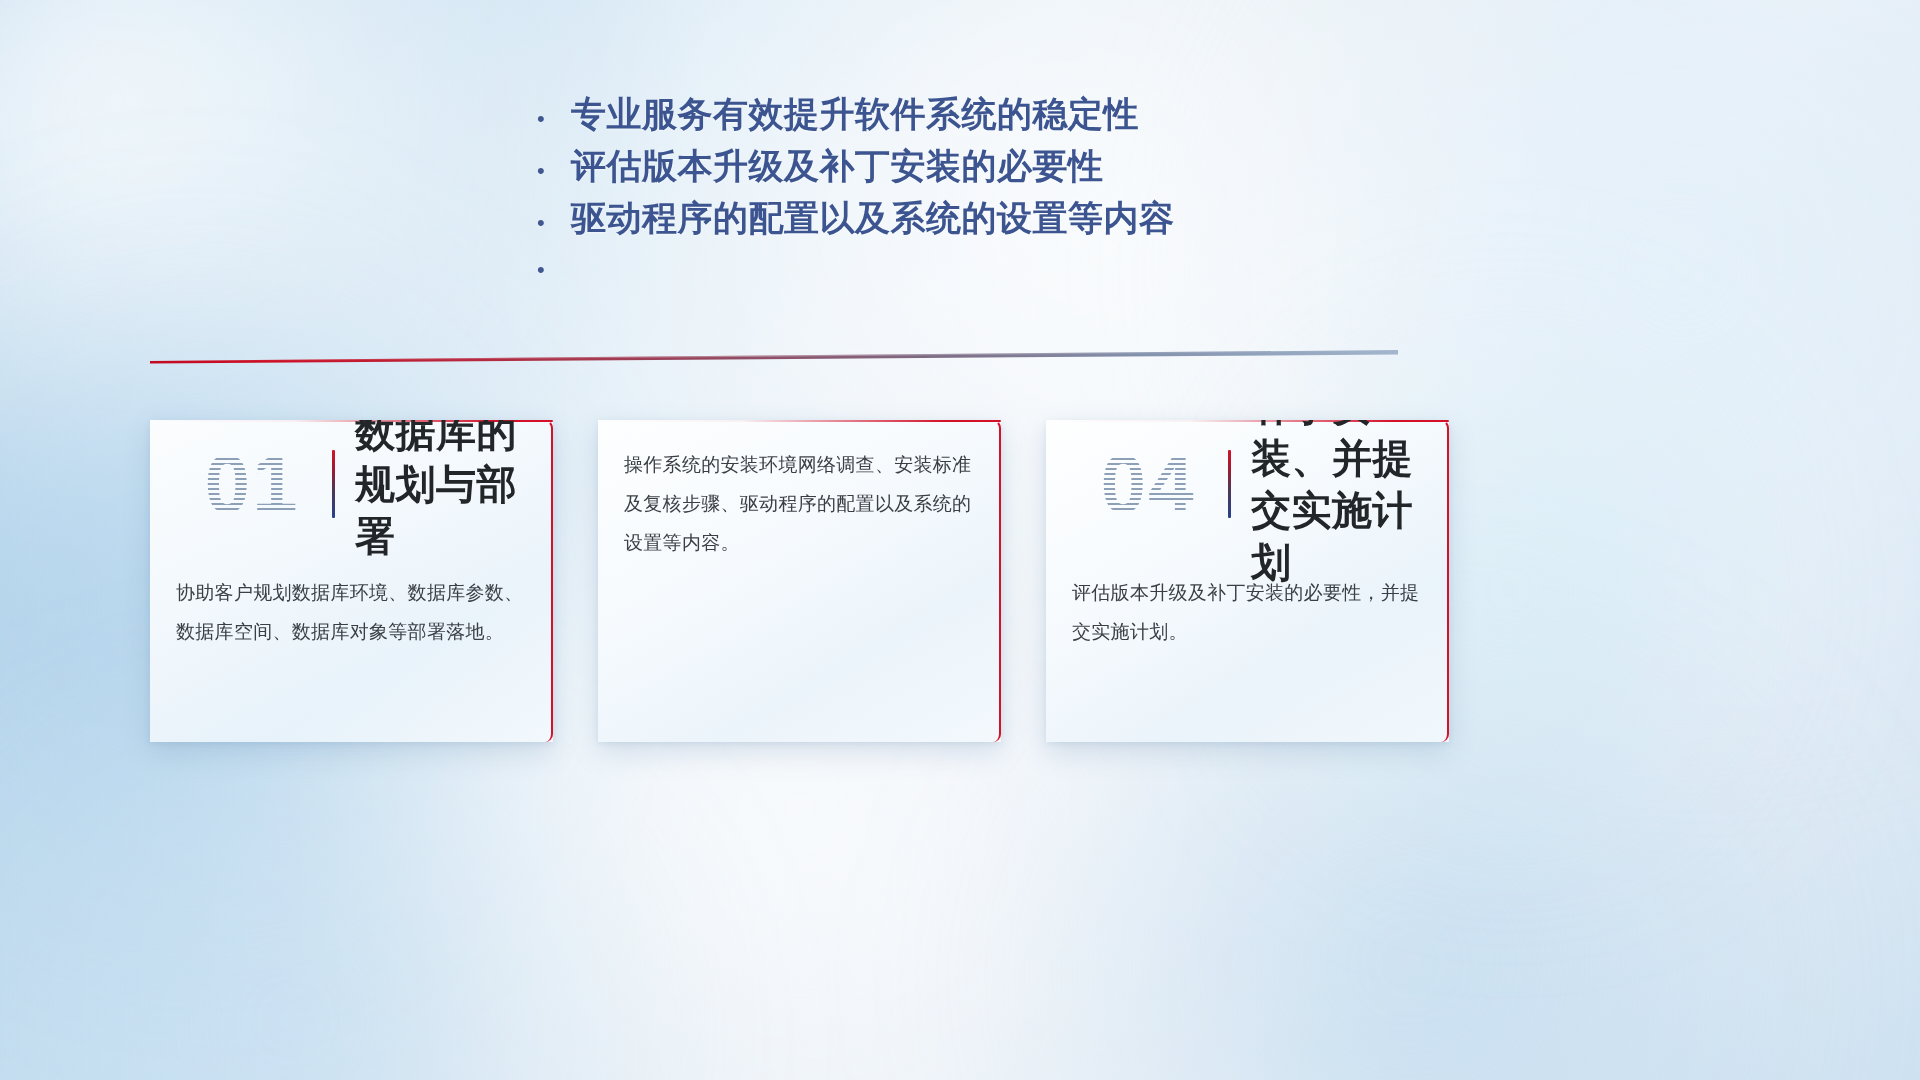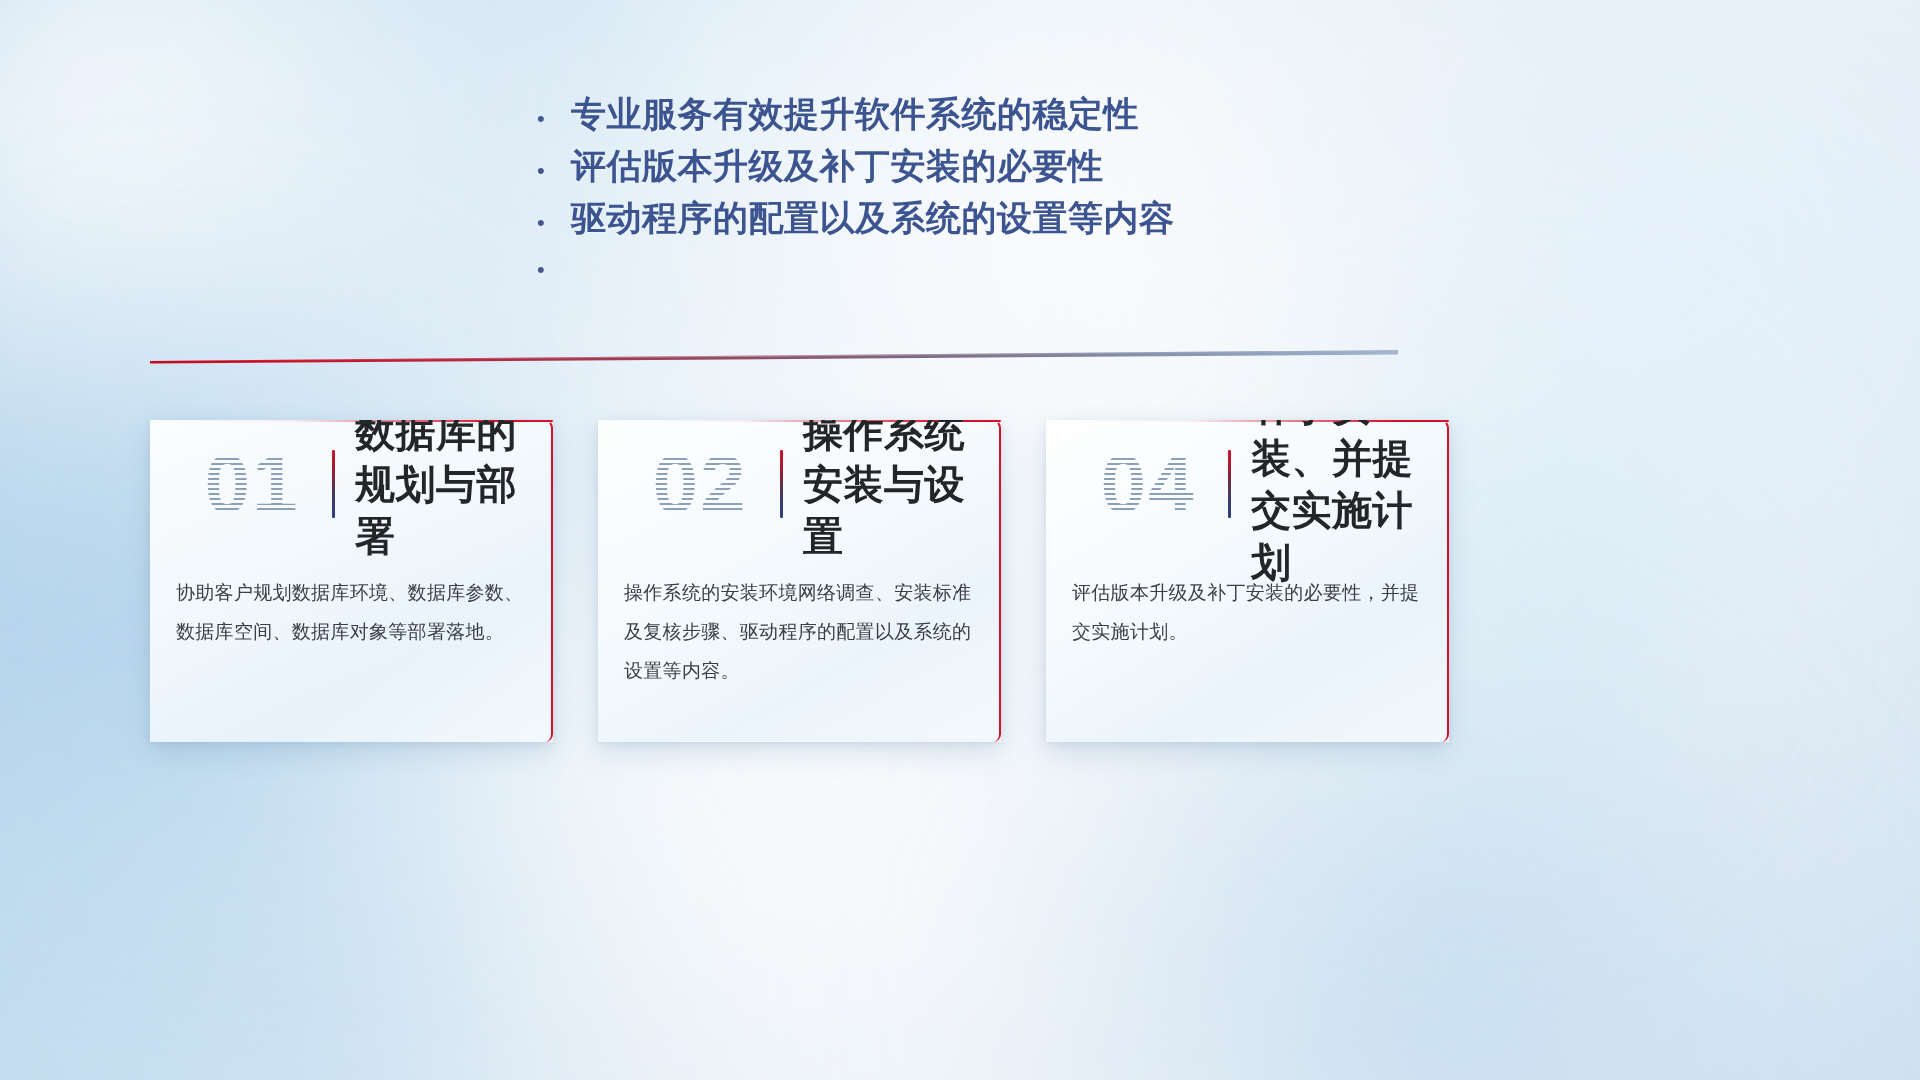--- a/index.html
+++ b/index.html
@@ -206,25 +206,20 @@
     <div class="card-head">
       <div class="card-num">01</div>
       <div class="card-rule"></div>
       <div class="card-title">数据库的规划与部署</div>
     </div>
     <div class="card-body">协助客户规划数据库环境、数据库参数、数据库空间、数据库对象等部署落地。</div>
   </div>
 
   <div class="card">
     <div class="card-accent"></div>
-    <div class="card-head">
-      <div class="card-num">02</div>
-      <div class="card-rule"></div>
-      <div class="card-title">操作系统安装与设置</div>
-    </div>
     <div class="card-body">操作系统的安装环境网络调查、安装标准及复核步骤、驱动程序的配置以及系统的设置等内容。</div>
   </div>
 
   <div class="card">
     <div class="card-accent"></div>
     <div class="card-head">
       <div class="card-num">04</div>
       <div class="card-rule"></div>
       <div class="card-title">补丁安装、并提交实施计划</div>
     </div>

